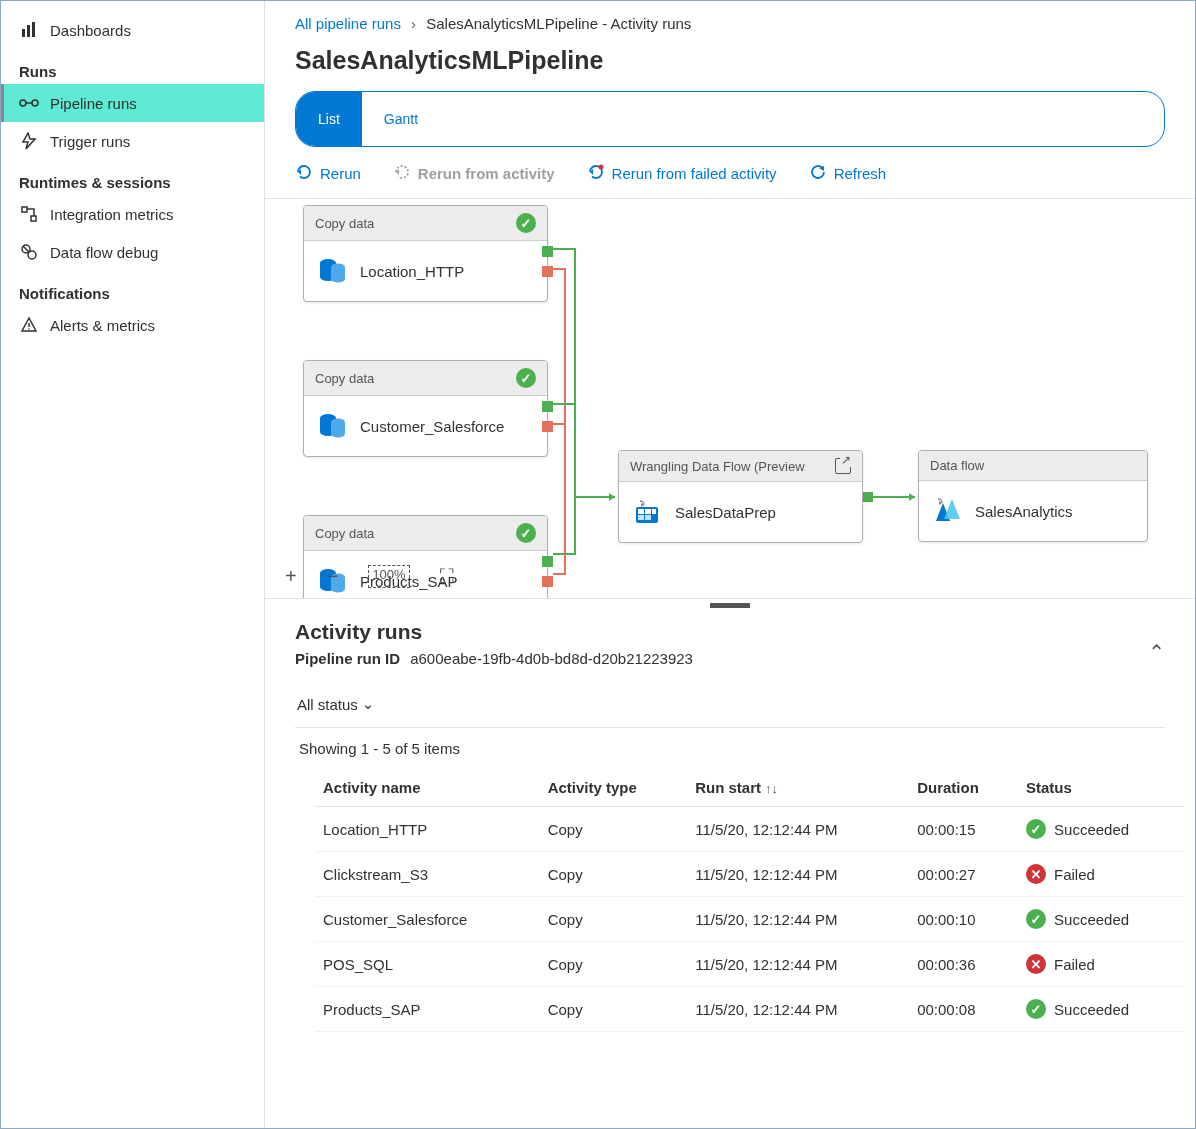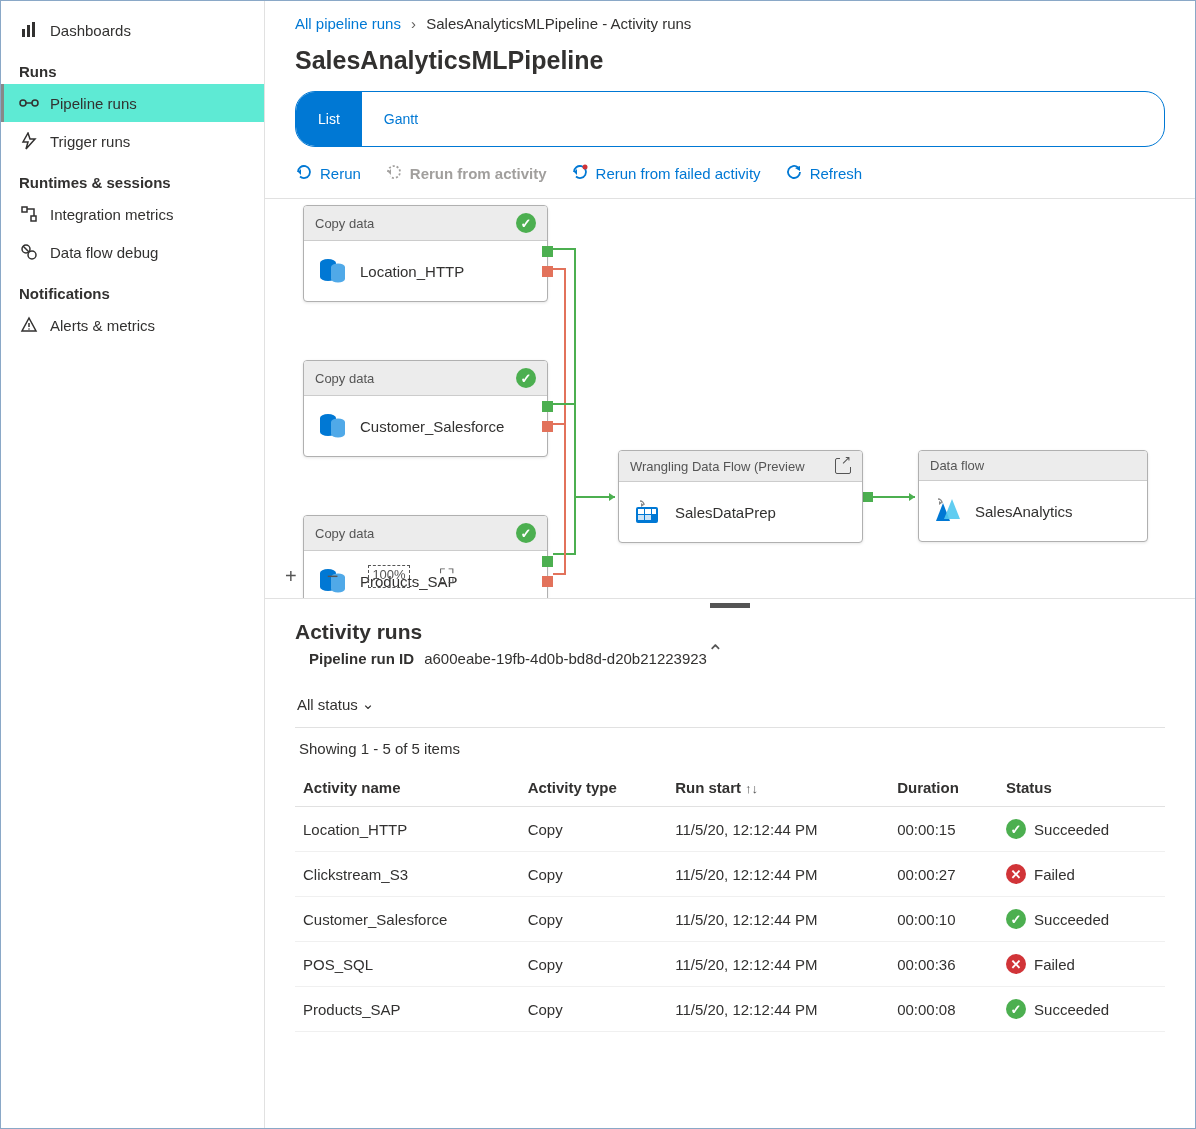--- a/index.html
+++ b/index.html
@@ -10,46 +10,46 @@
     .sidebar-heading { font-size: 15px; font-weight: 600; padding: 14px 18px 4px; }
     .sidebar .icon { width: 20px; height: 20px; display: inline-flex; align-items: center; justify-content: center; font-size: 18px; color: #323130; }
     .main { flex: 1; display: flex; flex-direction: column; overflow: hidden; }
     .breadcrumb { padding: 14px 30px 0; font-size: 15px; }
     .breadcrumb a { color: #0078d4; text-decoration: none; }
     .breadcrumb .sep { margin: 0 6px; color: #605e5c; }
     .title { font-size: 25px; font-weight: 600; padding: 14px 30px 10px; }
     .view-toggle { margin: 6px 30px 10px; display: inline-flex; border: 1px solid #0078d4; border-radius: 20px; overflow: hidden; }
     .view-toggle button { border: none; background: #fff; color: #0078d4; padding: 19px 22px; font-size: 14px; cursor: pointer; }
     .view-toggle button.selected { background: #0078d4; color: #fff; }
-    .action-bar { display: flex; gap: 24px; padding: 6px 30px 14px; border-bottom: 1px solid #e1e1e1; }
+    .action-bar { display: flex; gap: 32px; padding: 6px 30px 14px; border-bottom: 1px solid #e1e1e1; }
     .action-btn { display: inline-flex; align-items: center; gap: 7px; color: #0078d4; font-size: 15px; cursor: pointer; }
     .action-btn.disabled { color: #a19f9d; cursor: default; font-weight: bold; }
     .canvas-wrap { position: relative; height: 400px; overflow: hidden; border-bottom: 1px solid #e1e1e1; }
     .canvas { position: relative; width: 100%; height: 100%; }
     .node { position: absolute; width: 245px; border: 1px solid #b0b0b0; border-radius: 4px; background: #fff; box-shadow: 0 1px 3px rgba(0,0,0,0.1); }
     .node-header { background: #ececec; padding: 7px 11px; font-size: 13px; color: #555; border-bottom: 1px solid #ccc; display: flex; align-items: center; justify-content: space-between; border-radius: 3px 3px 0 0; }
     .node-body { padding: 15px 13px; display: flex; align-items: center; gap: 13px; font-size: 15px; }
     .node-icon { width: 30px; height: 30px; display:inline-flex; align-items:center; justify-content:center; }
     .status-ok { width: 20px; height: 20px; border-radius: 50%; background: #4caf50; color: #fff; display: inline-flex; align-items: center; justify-content: center; font-size: 13px; font-weight: bold; }
     .status-fail { width: 20px; height: 20px; border-radius: 50%; background: #d13438; color: #fff; display: inline-flex; align-items: center; justify-content: center; font-size: 13px; font-weight: bold; }
     .port-green { position:absolute; right:-6px; width:11px; height:11px; background:#4caf50; }
     .port-red { position:absolute; right:-6px; width:11px; height:11px; background:#e2725b; }
     svg.wires { position: absolute; top: 0; left: 0; width: 100%; height: 100%; pointer-events: none; }
     .canvas-controls { position: absolute; bottom: 10px; left: 20px; display: flex; gap: 30px; font-size: 20px; color: #555; }
     .canvas-controls span { cursor: pointer; }
     .drag-handle { width: 40px; height: 5px; background: #555; margin: 4px auto 0; }
     .runs-panel { padding: 12px 30px; overflow: auto; flex: 1; }
-    .runs-header { display: flex; justify-content: flex-start; align-items: center; }
+    .runs-header { display: flex; justify-content: space-between; align-items: center; gap: 35px; }
     .runs-title { font-size: 21px; font-weight: 600; margin-bottom: 6px; }
-    .runs-sub { font-size: 15px; margin-bottom: 16px; margin-left: 14px; }
+    .runs-sub { font-size: 15px; margin-bottom: 16px; }
     .runs-sub .label { font-weight: 600; margin-right: 6px; }
     .filter-row { padding: 8px 0 10px; border-bottom: 1px solid #e1e1e1; }
     .filter-btn { display: inline-flex; align-items:center; gap:4px; font-size:15px; cursor:pointer; padding:4px 2px; }
     .count-row { padding: 12px 4px; font-size: 15px; }
-    table { width: 100%; border-collapse: collapse; }
+    table { width: 100%; border-collapse: collapse; margin-left: 20px; }
     th { text-align: left; font-weight: 600; font-size: 15px; padding: 10px 8px; border-bottom: 1px solid #e1e1e1; }
     td { padding: 12px 8px; font-size: 15px; border-bottom: 1px solid #f0f0f0; }
     .status-cell { display: inline-flex; align-items: center; gap: 8px; }
     .chev-up { font-size: 20px; color:#555; cursor:pointer; }
     .sort-icon { font-size:13px; color:#555; margin-left:4px; }
     .open-icon { display:inline-block; width:16px; height:16px; border:1.5px solid #555; border-radius:2px; position:relative;}
     .open-icon::after { content:'↗'; position:absolute; top:-6px; right:-2px; font-size:12px; background:#ececec; padding:0 1px; }
   </style>
 </head>
 <body>

